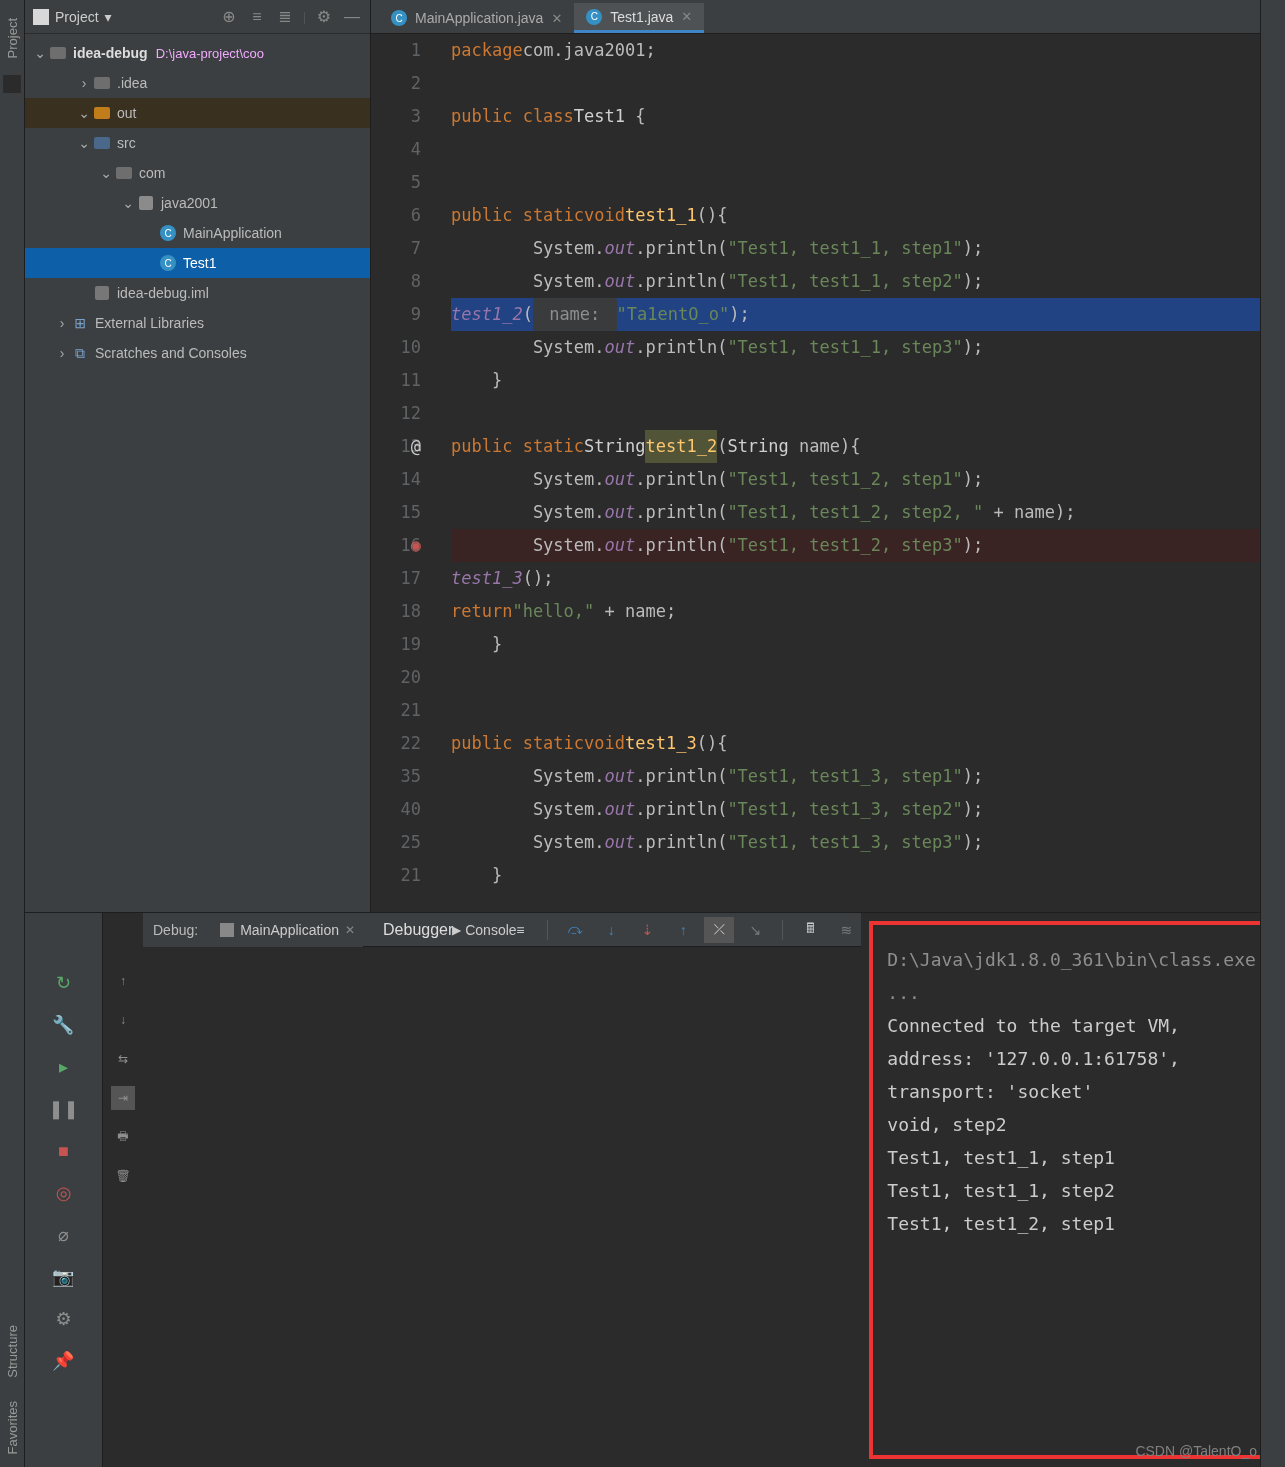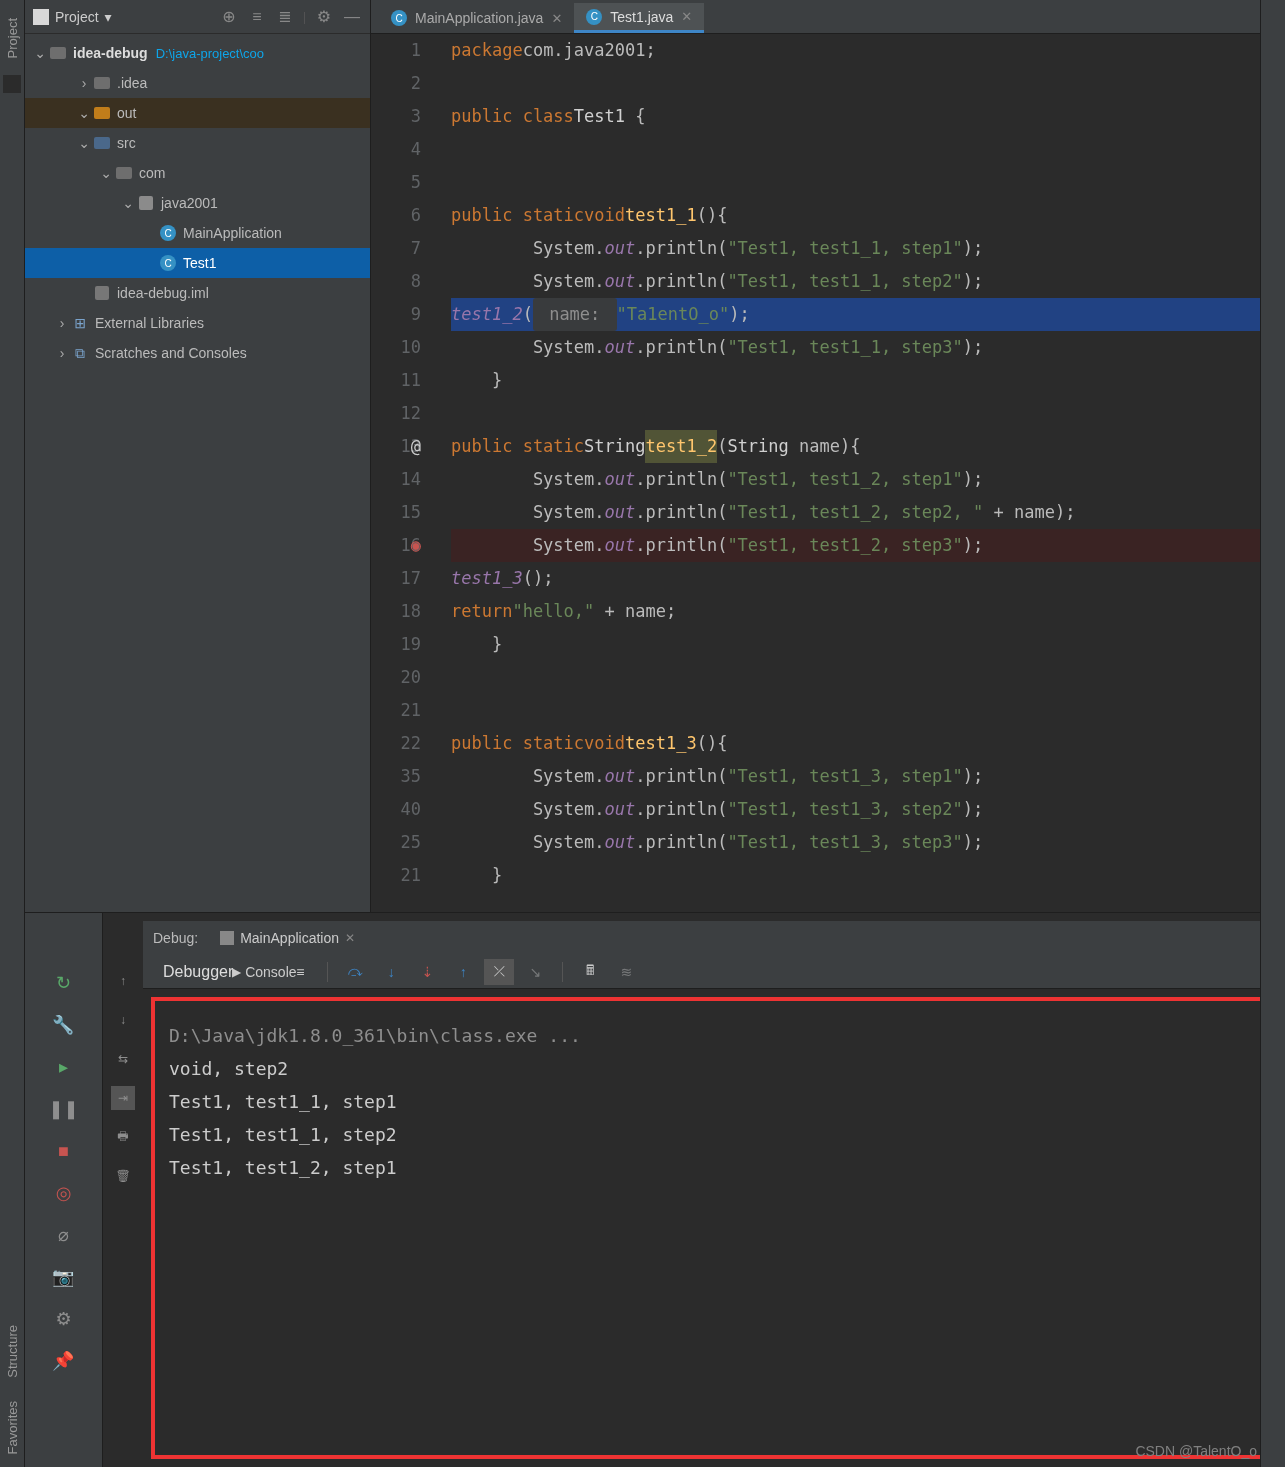--- a/index.html
+++ b/index.html
@@ -54,21 +54,21 @@
 .tree-row.sel { background:#0d5fa7; color:#fff; }
 .tree-row.out-sel { background:#3a3020; }
 .tree-row .tw { width:18px; text-align:center; color:#aaa;}
 .tree-row .ico { width:18px; height:18px; margin-right:6px; display:inline-flex; align-items:center; justify-content:center;}
 .tree-row .folder { background:#6e6e6e; width:16px; height:12px; border-radius:2px;}
 .tree-row .folder.orange { background:#c17d1a; }
 .tree-row .folder.blue { background:#4a688a; }
 .tree-row .pkg { background:#8b8b8b; width:14px; height:14px; border-radius:2px;}
 .tree-row .jicon { width:16px; height:16px; border-radius:50%; background:#3591c4; color:#fff; font-size:10px; display:flex; align-items:center; justify-content:center;}
 .tree-row .libico { color:#7aa3cc; }
-.tree-row .path-suffix { color:#0ea5e9; margin-left:8px; font-size:13px;}
+.tree-row .path-suffix { color:#f0abfc; margin-left:8px; font-size:13px;}
 
 
 .editor { flex:1; background:#2b2b2b; display:flex; flex-direction:column; }
 .tabs { height:34px; display:flex; align-items:flex-end; background:#3c3f41; border-bottom:1px solid #1e1e1e; padding-left:8px;}
 .tab { height:30px; padding:0 12px; display:flex; align-items:center; gap:8px; color:#aaa; cursor:pointer; font-size:14px;}
 .tab.active { background:#4e5254; border-bottom:3px solid #3e86c7; color:#ddd;}
 .tab .jicon { width:16px; height:16px; border-radius:50%; background:#3591c4; display:flex; align-items:center; justify-content:center; color:#fff; font-size:10px;}
 .tab .x { color:#888; font-size:13px;}
 .code-area { flex:1; display:flex; font-family:Consolas,Menlo,monospace; font-size:17px; line-height:33px; overflow:hidden;}
 .gutter { width:72px; text-align:right; padding-right:22px; color:#606366; user-select:none; position:relative;}
@@ -91,21 +91,21 @@
 .debug-left {
   width:78px; background:#3c3f41; border-right:1px solid #1e1e1e;
   display:flex; flex-direction:column; align-items:center; padding-top:56px; gap:14px;
 }
 .debug-left .dbtn { width:28px; height:28px; cursor:pointer; display:flex; align-items:center; justify-content:center; font-size:18px;}
 .dbtn.green { color:#59a869;} .dbtn.red{color:#c75450;} .dbtn.gray{color:#8e8e8e;}
 .debug-left-col2 { width:40px; display:flex; flex-direction:column; align-items:center; padding-top:56px; gap:15px;}
 .debug-left-col2 .sbtn{ width:24px;height:24px;color:#8e8e8e;cursor:pointer;display:flex;align-items:center;justify-content:center;}
 .sbtn.sel{background:#555;}
 
-.debug-main { flex:1; display:flex; flex-direction:column;margin-top:8px; }
+.debug-main { flex:1; display:flex; flex-direction:row; }
 .debug-head { height:34px; background:#3c3f41; display:flex; align-items:center; padding-left:10px; gap:14px; font-size:14px;}
 .debug-head .dtab { padding:4px 8px; cursor:pointer; display:flex; align-items:center; gap:6px; color:#ccc;}
 .debug-head .dtab .xsm{color:#888;font-size:12px;}
 .debug-tools { height:34px; background:#3c3f41; border-bottom:1px solid #1e1e1e;
   display:flex; align-items:center; padding-left:10px; gap:6px;}
 .debug-tools .tbtn2 { width:30px; height:26px; display:flex; align-items:center; justify-content:center; cursor:pointer; color:#ccc; font-size:14px;}
 .debug-tools .tbtn2.on{background:#555;}
 .debug-tools .sep{width:1px;height:20px;background:#555;margin:0 6px;}
 .debug-tools .lbl { font-size:16px; color:#ddd; padding:0 10px; cursor:pointer;}
 .console { flex:1; border:4px solid #e33; margin:8px; padding:18px 14px;
@@ -325,20 +325,21 @@
       <div class="tbtn2" style="color:#c75450">⇣</div>
       <div class="tbtn2" style="color:#3e86c7">↑</div>
       <div class="tbtn2 on">⤫</div>
       <div class="tbtn2" style="opacity:.4">↘</div>
       <div class="sep"></div>
       <div class="tbtn2">🖩</div>
       <div class="tbtn2" style="opacity:.4">≋</div>
     </div>
     <div class="console" id="console">
             <div class="pathln">D:\Java\jdk1.8.0_361\bin\class.exe ...</div>
+            <div>Connected to the target VM, address: '127.0.0.1:61758', transport: 'socket'</div>
             <div>void, step2</div>
             <div>Test1, test1_1, step1</div>
             <div>Test1, test1_1, step2</div>
             <div>Test1, test1_2, step1</div>
           </div>
   </div>
 </div>
 
 </div>
 

